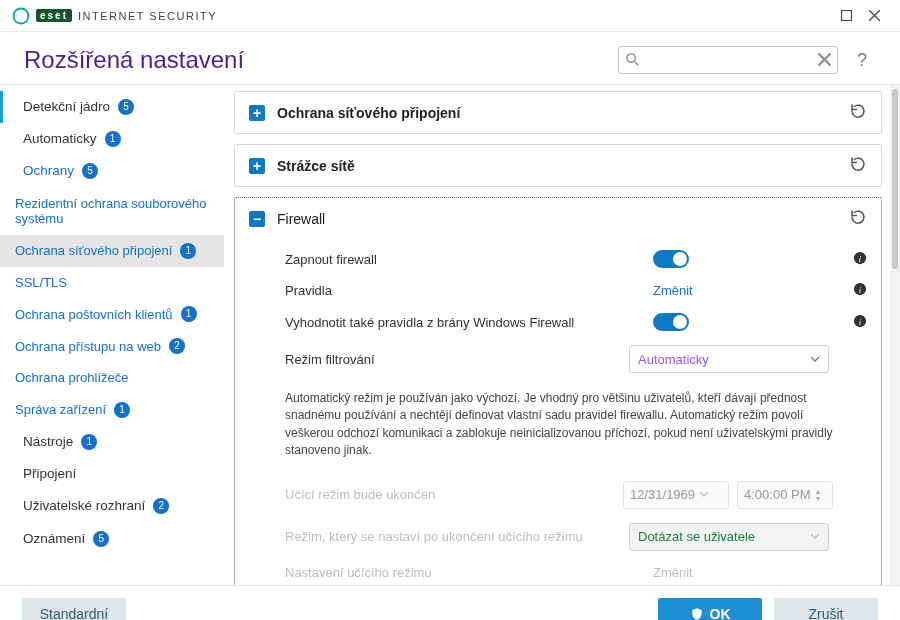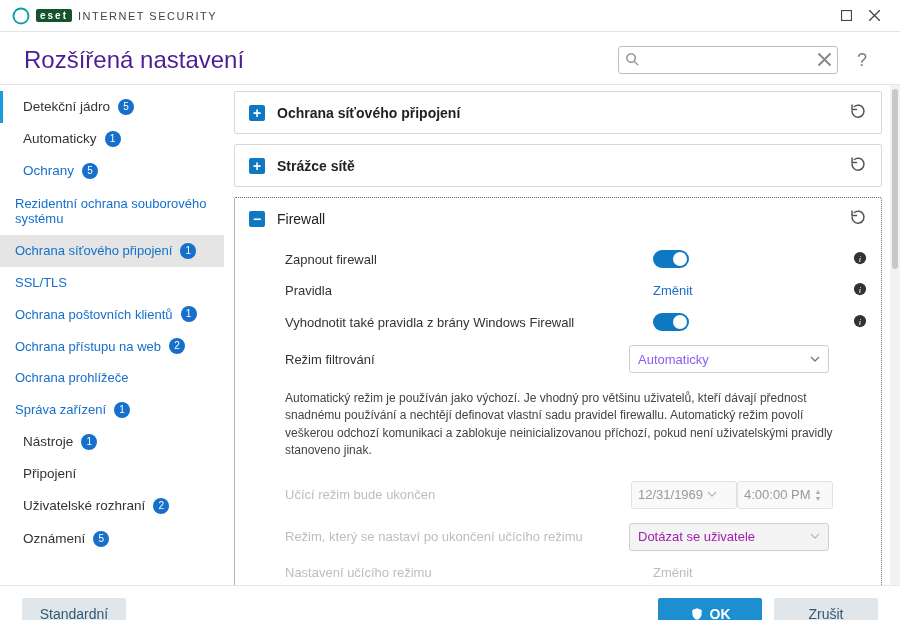--- a/index.html
+++ b/index.html
@@ -45,21 +45,21 @@
   .row { display: flex; align-items: center; padding: 7px 0; gap: 10px; }
   .row .label { flex: 1; color: #333; }
   .row.disabled .label { color: #bdbdbd; }
   .row .control { min-width: 180px; display: flex; align-items: center; }
   .row .tail { width: 24px; display: flex; justify-content: flex-end; }
   .toggle { width: 36px; height: 18px; border-radius: 9px; position: relative; background: #0f78c2; cursor: pointer; }
   .toggle::after { content: ""; position: absolute; top: 2px; right: 2px; width: 14px; height: 14px; border-radius: 50%; background: #fff; }
   .link { color: #156fcb; cursor: pointer; }
   .link.disabled { color: #bdbdbd; cursor: default; }
   .select { border: 1px solid #cfcfcf; height: 28px; border-radius: 3px; display: flex; align-items: center; padding: 0 8px; width: 200px; justify-content: space-between; color: #8b5cf6; background: #fff; cursor: pointer; }
-  .select.disabled { background: #f4f4f4; color: #a21caf; cursor: default; }
+  .select.disabled { background: #f4f4f4; color: #15803d; cursor: default; }
   .timebox { border: 1px solid #e2e2e2; height: 28px; border-radius: 3px; display: flex; align-items: center; padding: 0 6px; color: #9a9a9a; background: #f9f9f9; gap: 4px; cursor: default; }
   .desc { color: #444; line-height: 1.45; padding: 10px 24px 14px 0; font-size: 12px; }
   .footer { height: 56px; border-top: 1px solid #e5e5e5; display: flex; align-items: center; padding: 0 22px; gap: 12px; }
   .btn { height: 32px; min-width: 104px; border: none; border-radius: 2px; font-size: 14px; cursor: pointer; display: inline-flex; align-items: center; justify-content: center; gap: 6px; }
   .btn-default { background: #e1e6ea; color: #325a77; }
   .btn-primary { background: #1d8fd0; color: #fff; font-weight: 600; }
   .footer .spacer { flex: 1; }
   .chev svg { width: 10px; height: 10px; }
   .stepper { display: flex; flex-direction: column; gap: 0; }
   .stepper span { font-size: 7px; color: #aaa; line-height: 7px; }
@@ -253,21 +253,21 @@
                   </svg></span>
             </div>
           </div>
           <div class="tail"></div>
         </div>
 
         <div class="desc">Automatický režim je používán jako výchozí. Je vhodný pro většinu uživatelů, kteří dávají přednost snadnému používání a nechtějí definovat vlastní sadu pravidel firewallu. Automatický režim povolí veškerou odchozí komunikaci a zablokuje neinicializovanou příchozí, pokud není uživatelskými pravidly stanoveno jinak.</div>
 
         <div class="row disabled">
           <div class="label">Učící režim bude ukončen</div>
-          <div class="control" style="min-width:204px; justify-content:flex-end;">
+          <div class="control" style="min-width:204px; gap:8px; justify-content:flex-end;">
             <div class="timebox" style="width:106px;">
               <span>12/31/1969</span>
               <span class="chev"><svg viewBox="0 0 10 10">
                     <path d="M1 3 L5 7 L9 3" fill="none" stroke="#bbb" stroke-width="1.3"></path>
                   </svg></span>
             </div>
             <div class="timebox" style="width:96px;">
               <span>4:00:00 PM</span>
               <span class="stepper">
                   <span>▲</span>

